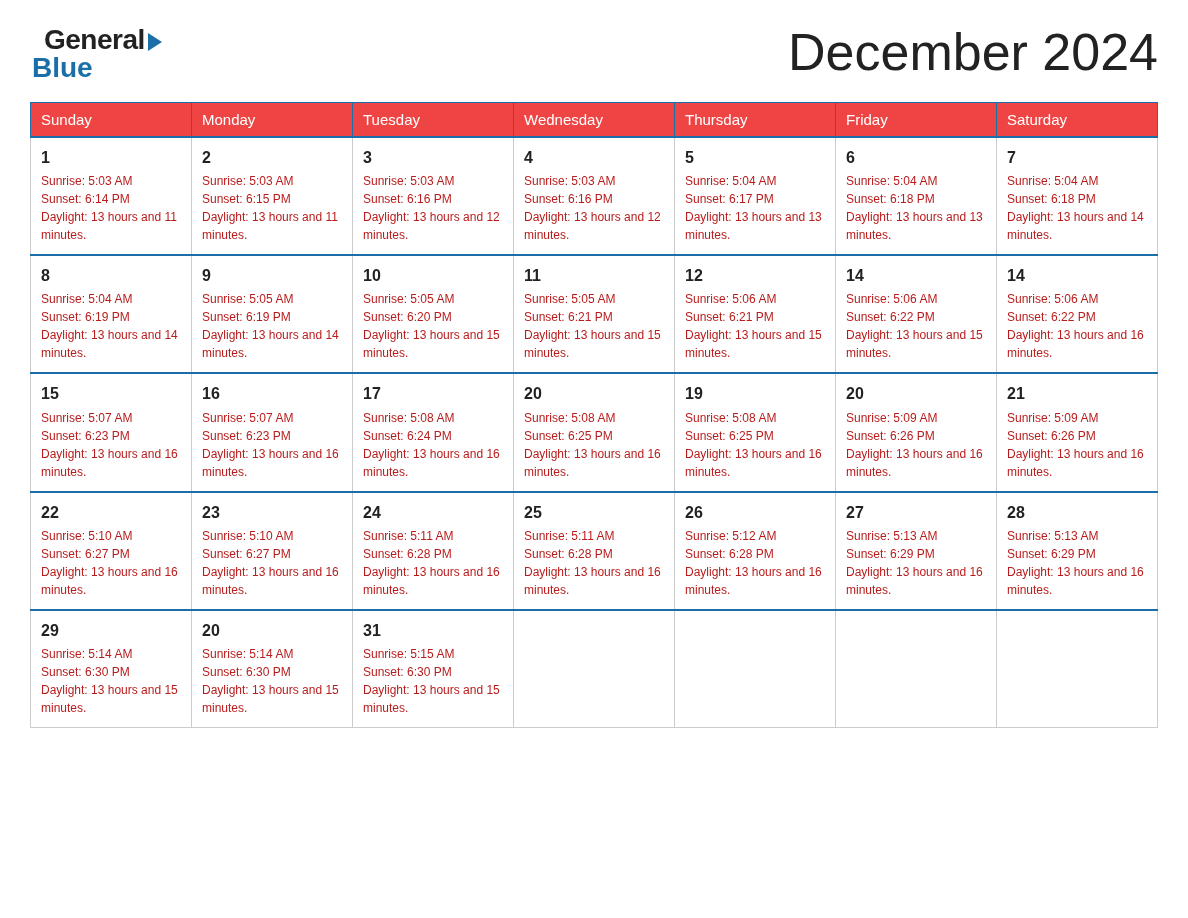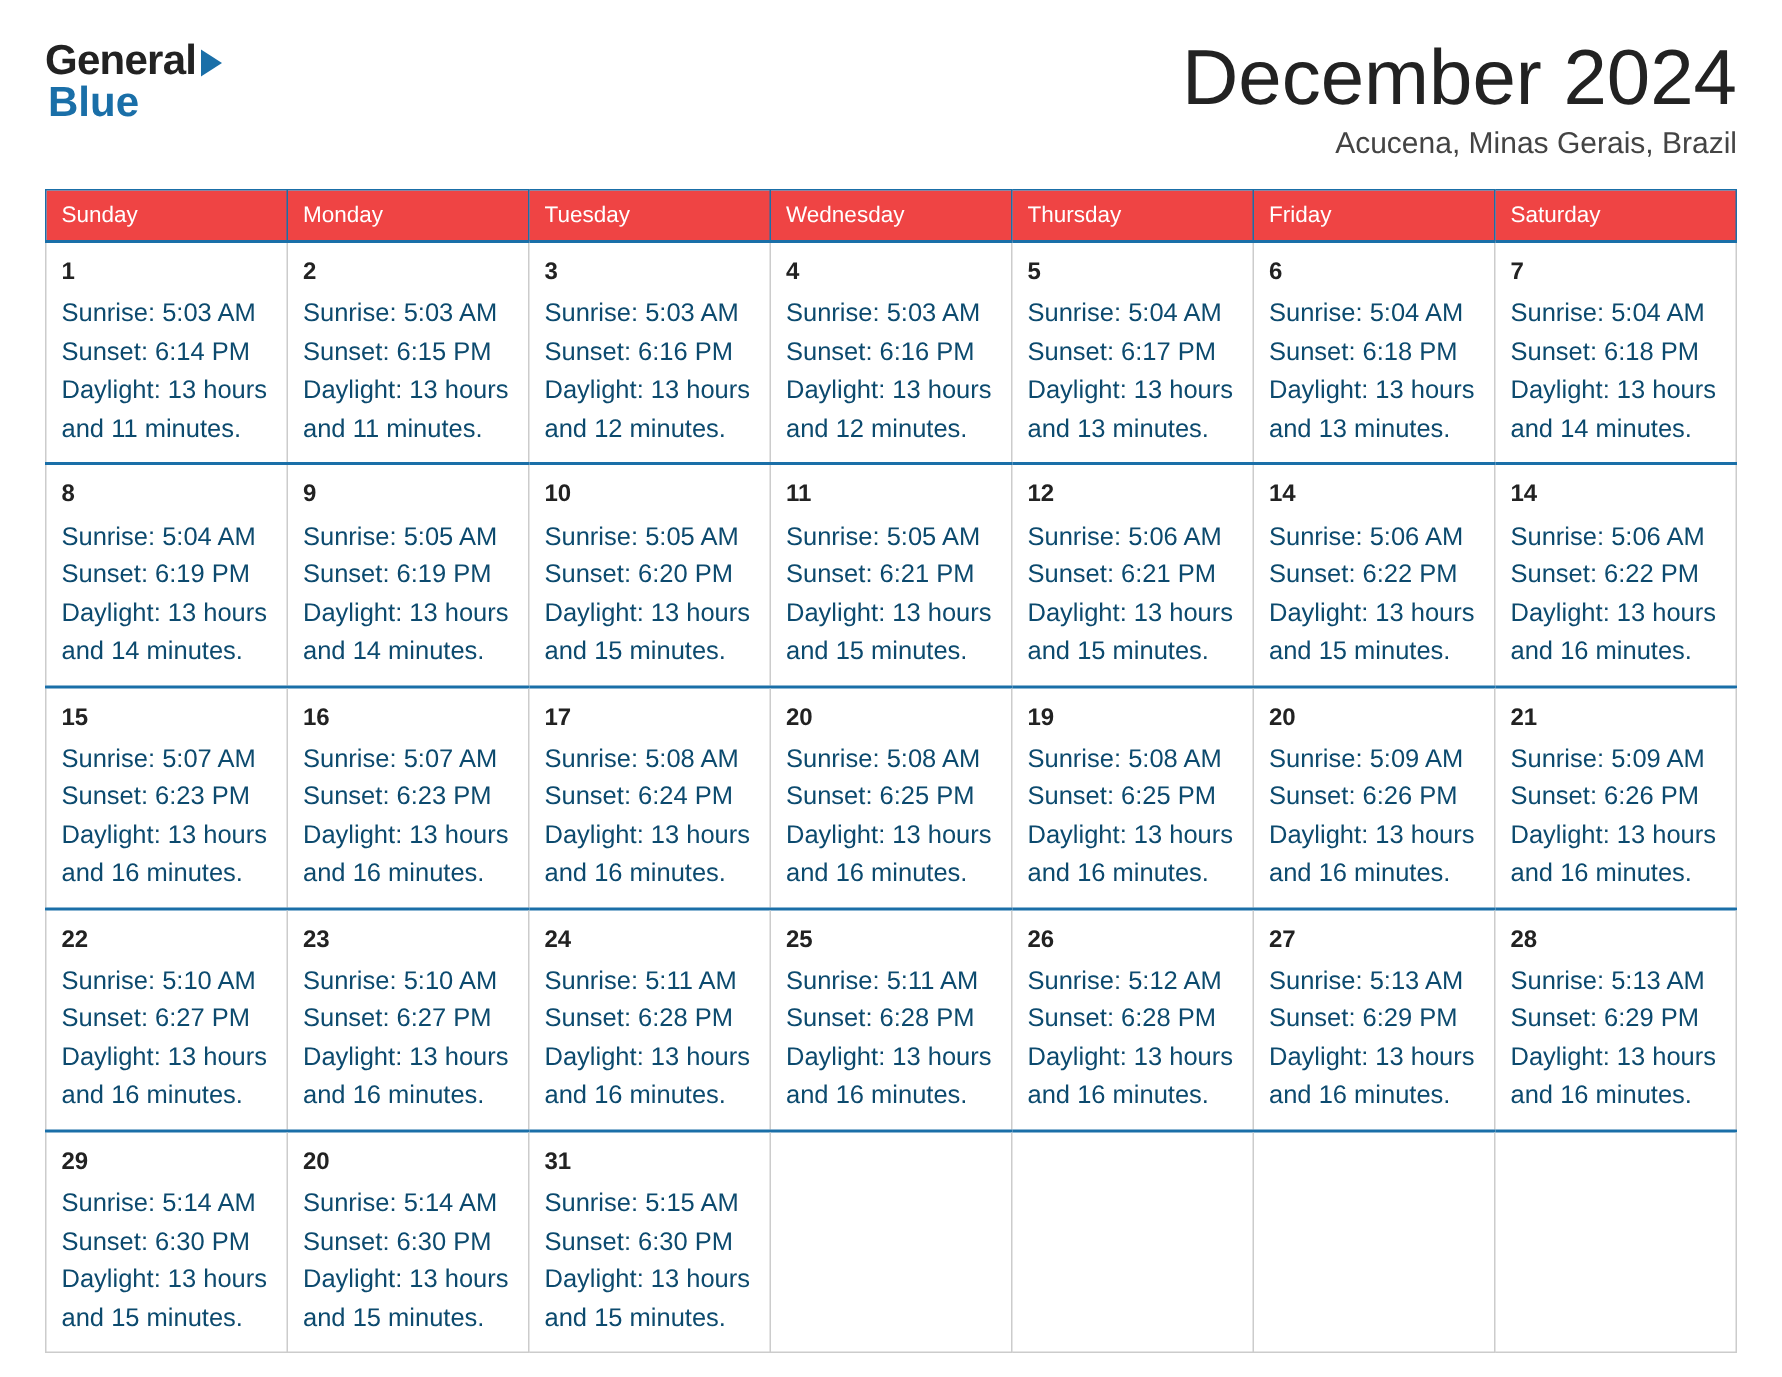--- a/index.html
+++ b/index.html
@@ -24,20 +24,21 @@
     }
     .logo-top {
       display: flex;
       align-items: center;
     }
     .logo-general {
       font-size: 28px;
       font-weight: bold;
       color: #222;
       letter-spacing: -0.5px;
+      margin-left: 14px;
     }
     .logo-arrow {
       width: 0;
       height: 0;
       border-left: 14px solid #1a6fa8;
       border-top: 9px solid transparent;
       border-bottom: 9px solid transparent;
       margin-left: 3px;
       margin-top: 4px;
     }
@@ -88,43 +89,42 @@
       min-height: 80px;
     }
     tbody tr td .day-num {
       font-size: 16px;
       font-weight: bold;
       display: block;
       margin-bottom: 3px;
       color: #222;
     }
     tbody tr td .day-info {
-      font-size: 17px;
-      color: #0c4a6e;
+      font-size: 12px;
+      color: #b91c1c;
       line-height: 1.5;
     }
     tbody tr td.empty {
       border-top: 2px solid #1a6fa8;
       background: #fff;
     }
   </style>
 </head>
 <body>
 
 <div class="header">
   <div class="logo">
     <div class="logo-top">
       <span class="logo-general">General</span>
       <div class="logo-arrow"></div>
     </div>
     <span class="logo-blue">Blue</span>
   </div>
   <div class="title-block">
     <div class="month-title">December 2024</div>
-    <div class="location-title">Acucena, Minas Gerais, Brazil</div>
   </div>
 </div>
 
 <table>
   <thead>
     <tr>
     <th>Sunday</th>
         <th>Monday</th>
         <th>Tuesday</th>
         <th>Wednesday</th>

